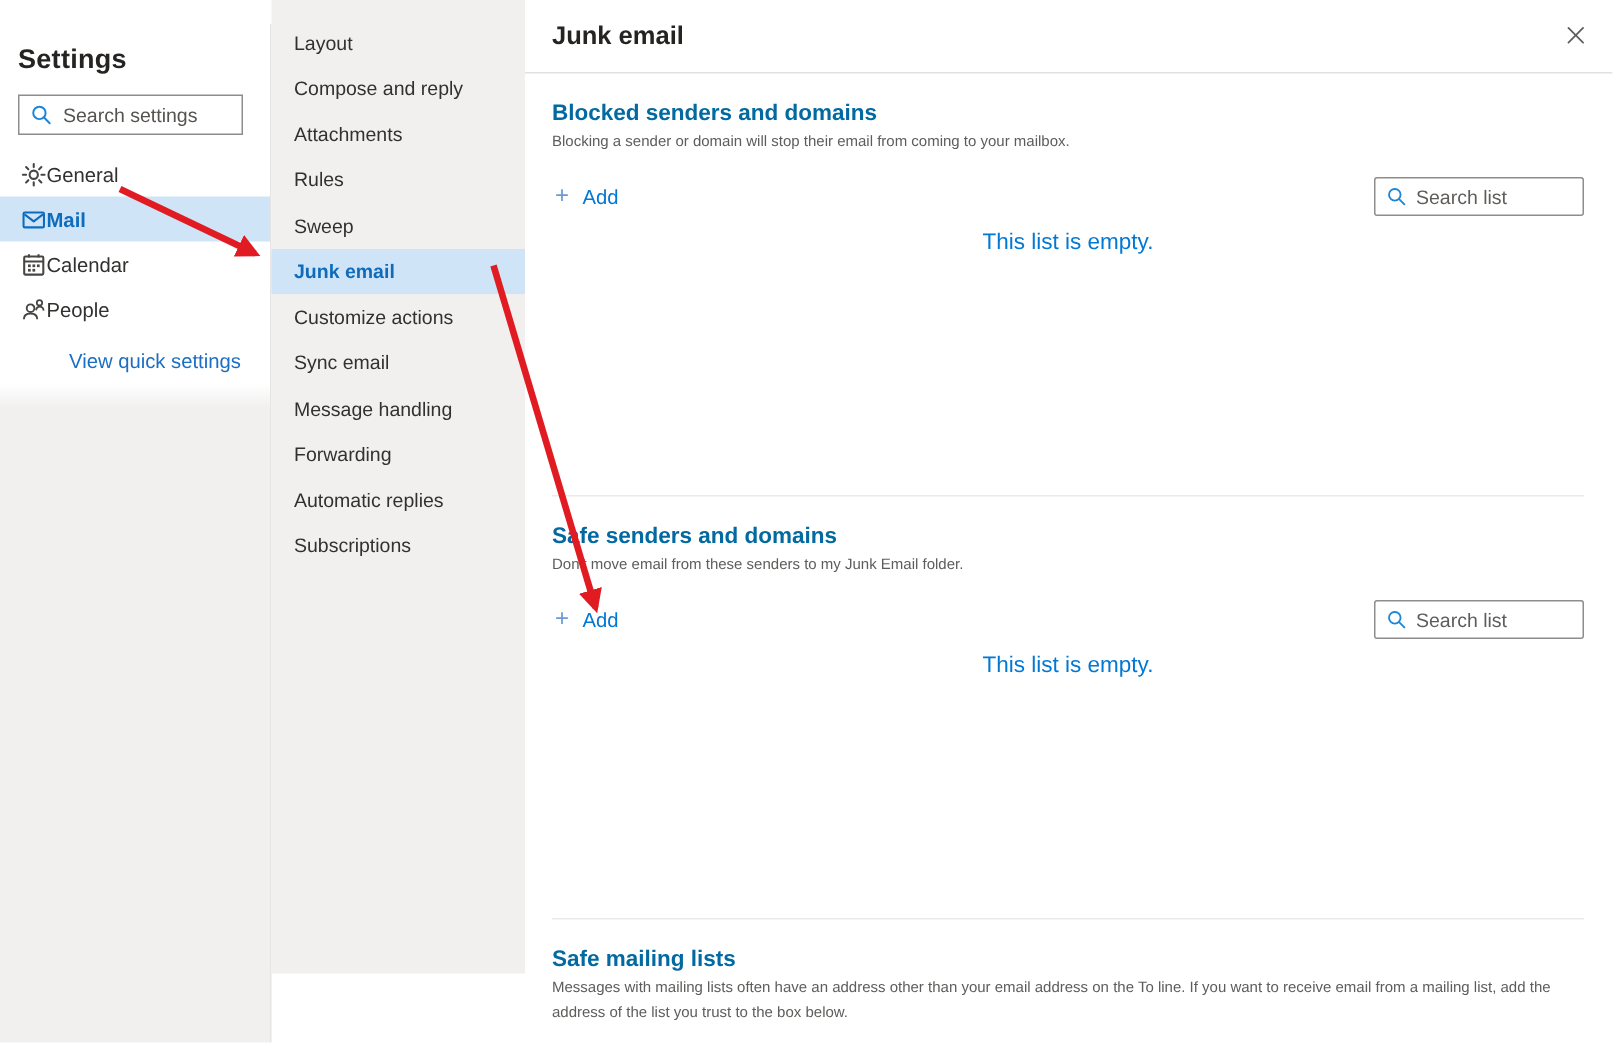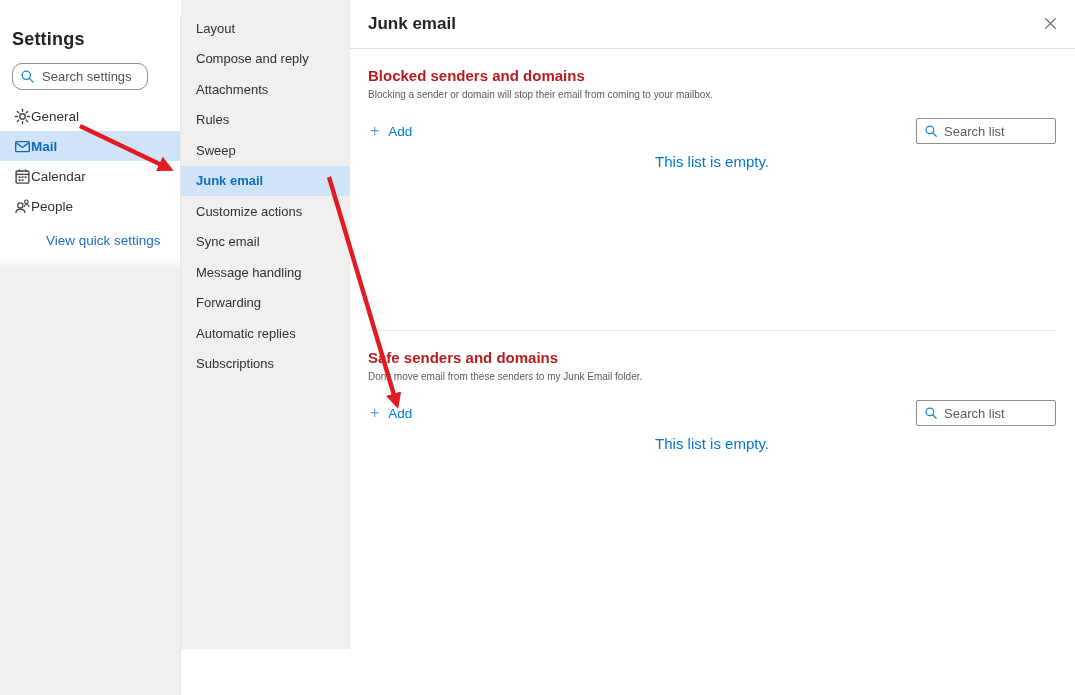--- a/index.html
+++ b/index.html
@@ -8,22 +8,22 @@
   .app { position:relative; width:1075px; height:695px; }
 
   
   .sidebar {
     position:absolute; left:0; top:16px; width:181px; height:695px;
     background:linear-gradient(to bottom, #ffffff 0px, #ffffff 240px, #f1f0ef 256px, #f1f0ef 100%);
     border-right:1px solid #e7e5e3;
   }
   .settings-title { font-size:18px; font-weight:700; color:#252423; margin:13px 0 0 12px; letter-spacing:0.2px; }
   .side-search {
-    margin:13px 0 0 12px; width:136px; height:27px; background:#fff;
-    border:1px solid #8f8d8b; border-radius:10px;
+    margin:13px 0 0 12px; width:150px; height:27px; background:#fff;
+    border:1px solid #8f8d8b; border-radius:0;
     display:flex; align-items:center; padding:0 7px; gap:7px;
   }
   .side-search input, .list-search input {
     border:none; outline:none; background:transparent; width:100%;
     font-family:"Liberation Sans", sans-serif; font-size:13px; color:#323130;
   }
   .side-search input::placeholder { color:#55534f; opacity:1; }
   .side-nav { margin-top:11px; }
   .nav-item {
     height:30px; display:flex; align-items:center; padding-left:14px; 
@@ -53,21 +53,21 @@
   .panel-title { font-size:17px; font-weight:700; color:#252423; }
   .close-btn {
     position:absolute; right:12px; top:10px; width:26px; height:26px;
     display:flex; align-items:center; justify-content:center; cursor:pointer; background:none; border:none;
   }
   .panel-body { padding:0 19px 0 18px; }
   .section { padding-top:17px; }
   .sec-1 { height:281px; }
   .sec-2 { height:282px; border-top:1px solid #eceae8; }
   .sec-3 { border-top:1px solid #eceae8; }
-  .sec-heading { font-size:15px; font-weight:700; color:#b91c1c; line-height:20px; }
+  .sec-heading { font-size:15px; font-weight:700; color:#0369a1; line-height:20px; }
   .sec-desc { font-size:10px; color:#5f5d5b; line-height:17px; max-width:1010px; }
   .add-row { margin-top:15px; height:26px; display:flex; align-items:center; justify-content:space-between; }
   .add-btn {
     display:flex; align-items:center; gap:9px; background:none; border:none; cursor:pointer;
     font-family:"Liberation Sans", sans-serif; font-size:13.5px; color:#0078d4; padding:0 2px;
   }
   .add-plus { color:#6b9bd2; font-size:16px; line-height:16px; font-weight:400; }
   .list-search {
     width:140px; height:26px; background:#fff; border:1px solid #8f8d8b; border-radius:2px;
     display:flex; align-items:center; padding:0 7px; gap:6px;
@@ -230,20 +230,24 @@
                   <circle cx="6.7" cy="6.7" r="4.4" fill="none" stroke="#1a86d9" stroke-width="1.4"></circle>
                   <line x1="10" y1="10" x2="14" y2="14" stroke="#1a86d9" stroke-width="1.4" stroke-linecap="round"></line>
                 </svg>
             </span>
             <input type="text" placeholder="Search list" style="">
           </div>
         </div>
         <div class="empty-text">This list is empty.</div>
       </section>
 
+      <section class="section sec-3">
+        <h2 class="sec-heading">Safe mailing lists</h2>
+        <p class="sec-desc">Messages with mailing lists often have an address other than your email address on the To line. If you want to receive email from a mailing list, add the address of the list you trust to the box below.</p>
+      </section>
 
     </div>
   </main>
 
   <svg class="arrows" viewBox="0 0 1075 695">
     <defs>
       <marker id="arrowhead" viewBox="0 0 10 10" refX="7.5" refY="5" markerWidth="3.6" markerHeight="3.6" orient="auto-start-reverse">
         <path d="M0,0 L10,5 L0,10 z" fill="#e11b22"></path>
       </marker>
     </defs>

